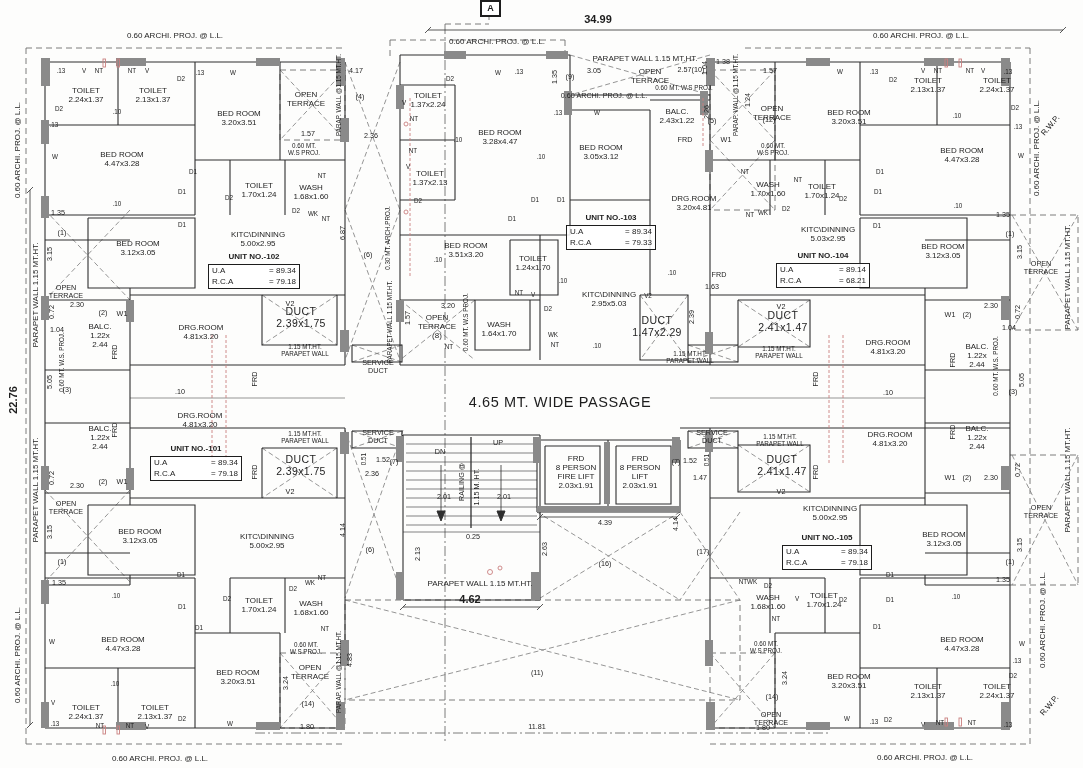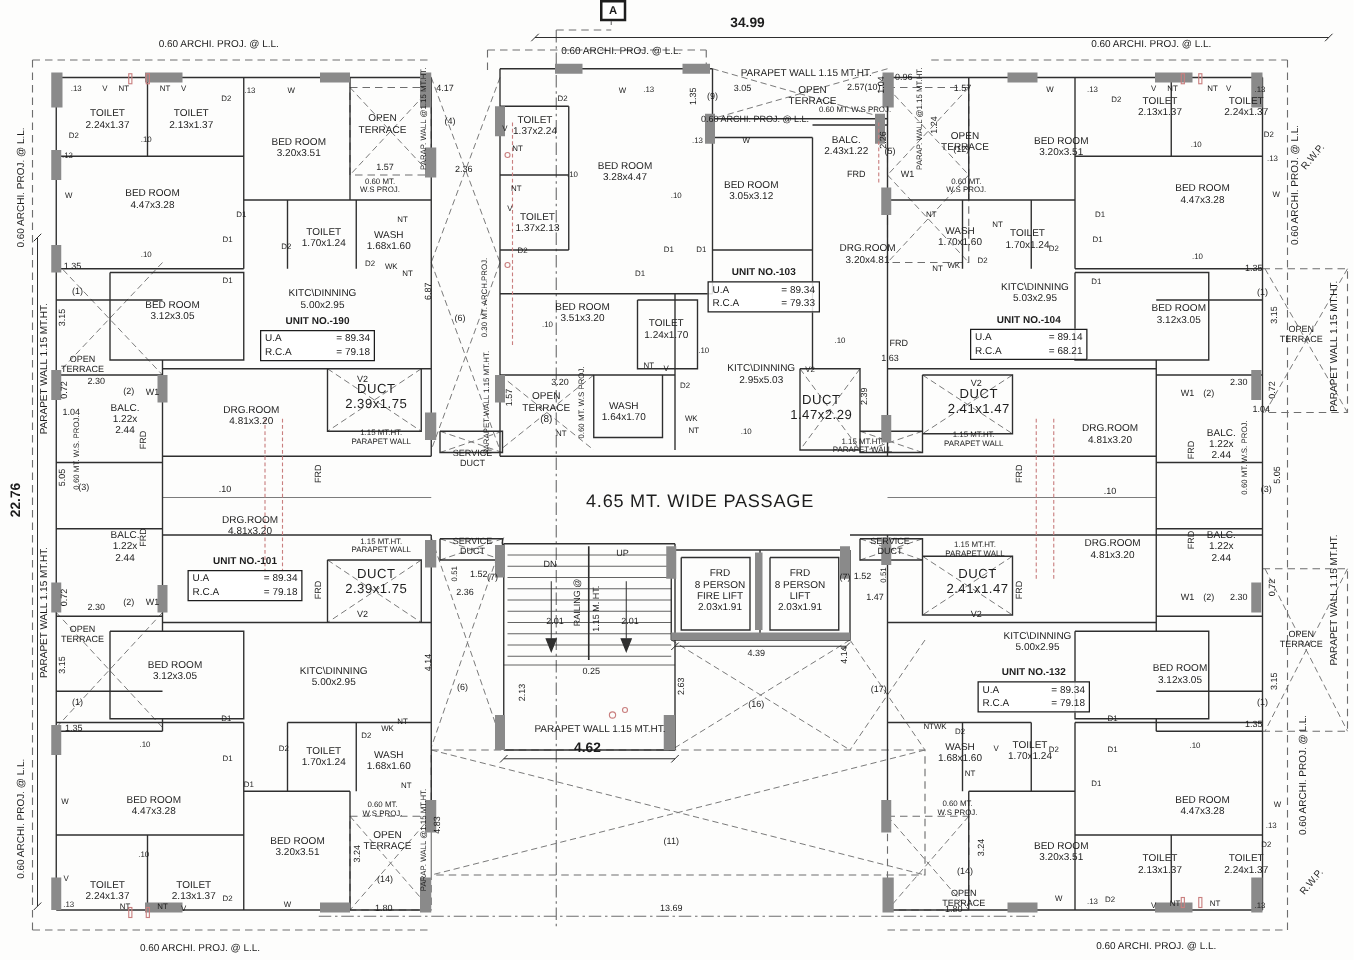--- a/index.html
+++ b/index.html
@@ -271,21 +271,21 @@
       <span class="lbl sm" style="left: 691px; top: 70px;">2.57(10)</span>
       <span class="lbl xs" style="left: 684px; top: 88px;">0.60 MT. W.S PROJ.</span>
       <span class="lbl" style="left: 601px; top: 153px;">BED ROOM
 3.05x3.12</span>
       <span class="lbl" style="left: 677px; top: 117px;">BALC.
 2.43x1.22</span>
       <span class="lbl sm" style="left: 685px; top: 140px;">FRD</span>
       <span class="lbl sm" style="left: 726px; top: 140px;">W1</span>
       <span class="lbl sm" style="left: 712px; top: 121px;">(5)</span>
       <span class="lbl v sm" style="left: 705px; top: 68px;">1.04</span>
-      <span class="lbl sm" style="left: 723px; top: 62px;">0.96</span>
+      <span class="lbl sm" style="left: 723px; top: 62px;">1.38</span>
       <span class="lbl v sm" style="left: 707px; top: 112px;">2.26</span>
       <span class="lbl v xs" style="left: 736px; top: 95px;">PARAP. WALL @1.15 MT.HT.</span>
       <span class="lbl v sm" style="left: 748px; top: 100px;">1.24</span>
       <span class="lbl" style="left: 694px; top: 204px;">DRG.ROOM
 3.20x4.81</span>
       <span class="lbl" style="left: 466px; top: 251px;">BED ROOM
 3.51x3.20</span>
       <span class="lbl" style="left: 533px; top: 264px;">TOILET
 1.24x1.70</span>
       <span class="lbl" style="left: 609px; top: 300px;">KITC\DINNING
@@ -465,21 +465,21 @@
 LIFT
 2.03x1.91</span>
       <span class="lbl sm" style="left: 605px; top: 523px;">4.39</span>
       <span class="lbl v sm" style="left: 545px; top: 549px;">2.63</span>
       <span class="lbl v sm" style="left: 676px; top: 524px;">4.14</span>
       <span class="lbl v sm" style="left: 343px; top: 530px;">4.14</span>
       <span class="lbl sm" style="left: 605px; top: 564px;">(16)</span>
       <span class="lbl sm" style="left: 703px; top: 552px;">(17)</span>
       <span class="lbl sm" style="left: 370px; top: 550px;">(6)</span>
       <span class="lbl sm" style="left: 537px; top: 673px;">(11)</span>
-      <span class="lbl sm" style="left: 537px; top: 727px;">13.69</span>
+      <span class="lbl sm" style="left: 537px; top: 727px;">11.81</span>
       <span class="lbl sm" style="left: 383px; top: 460px;">1.52</span>
       <span class="lbl sm" style="left: 394px; top: 462px;">(7)</span>
       <span class="lbl sm" style="left: 372px; top: 474px;">2.36</span>
       <span class="lbl v xs" style="left: 364px; top: 459px;">0.51</span>
       <span class="lbl sm" style="left: 690px; top: 461px;">1.52</span>
       <span class="lbl sm" style="left: 676px; top: 462px;">(7)</span>
       <span class="lbl sm" style="left: 700px; top: 478px;">1.47</span>
       <span class="lbl v xs" style="left: 707px; top: 460px;">0.51</span>
       <span class="lbl v sm" style="left: 255px; top: 379px;">FRD</span>
       <span class="lbl v sm" style="left: 255px; top: 472px;">FRD</span>
@@ -603,21 +603,21 @@
           <span>U.A</span>
           <span>= 89.34</span>
         </div>
       <div class="unit-row">
           <span>R.C.A</span>
           <span>= 79.18</span>
         </div>
     </div>
   </div>
   <div class="unit-box" style="left:208px;top:252px;width:92px;">
-    <div class="unit-title">UNIT NO.-190</div>
+    <div class="unit-title">UNIT NO.-102</div>
     <div class="unit-data">
       <div class="unit-row">
           <span>U.A</span>
           <span>= 89.34</span>
         </div>
       <div class="unit-row">
           <span>R.C.A</span>
           <span>= 79.18</span>
         </div>
     </div>
@@ -642,21 +642,21 @@
           <span>U.A</span>
           <span>= 89.14</span>
         </div>
       <div class="unit-row">
           <span>R.C.A</span>
           <span>= 68.21</span>
         </div>
     </div>
   </div>
   <div class="unit-box" style="left:782px;top:533px;width:90px;">
-    <div class="unit-title">UNIT NO.-132</div>
+    <div class="unit-title">UNIT NO.-105</div>
     <div class="unit-data">
       <div class="unit-row">
           <span>U.A</span>
           <span>= 89.34</span>
         </div>
       <div class="unit-row">
           <span>R.C.A</span>
           <span>= 79.18</span>
         </div>
     </div>

